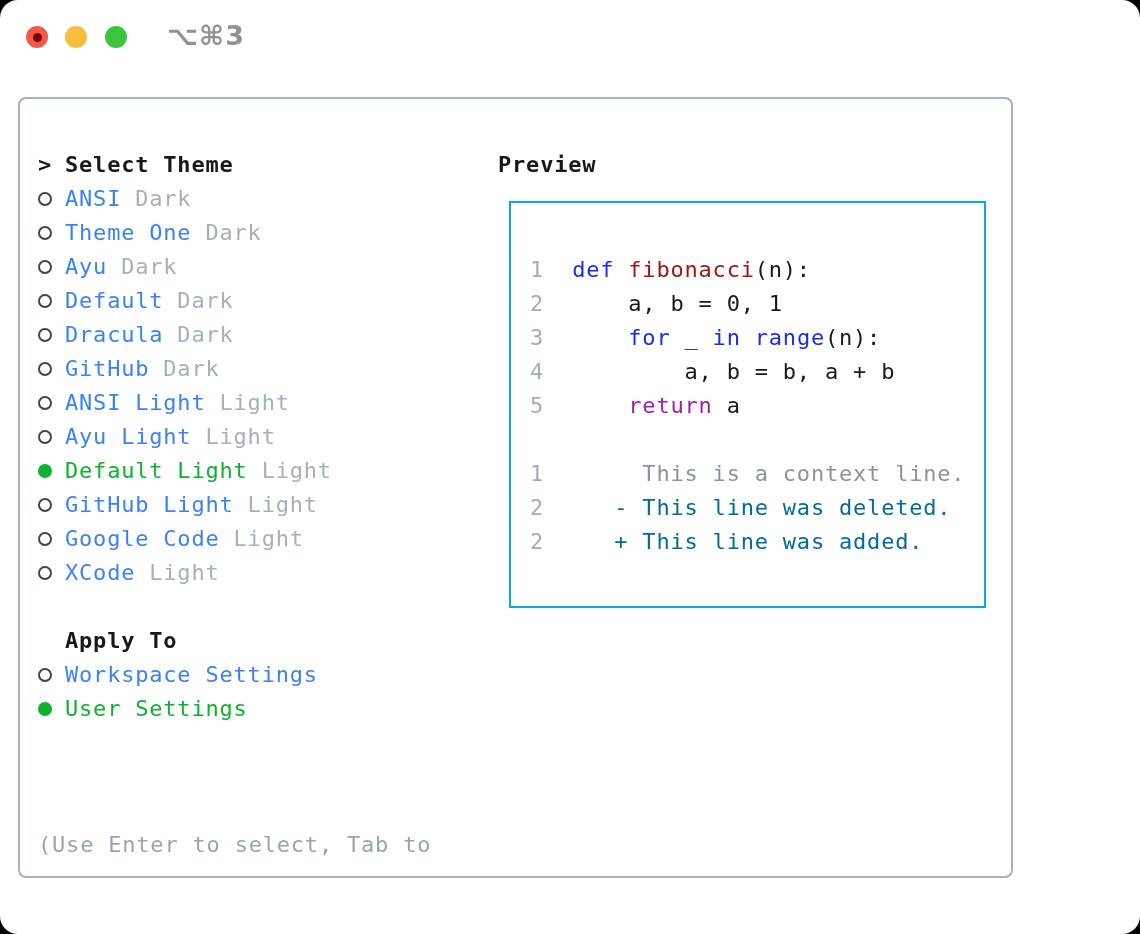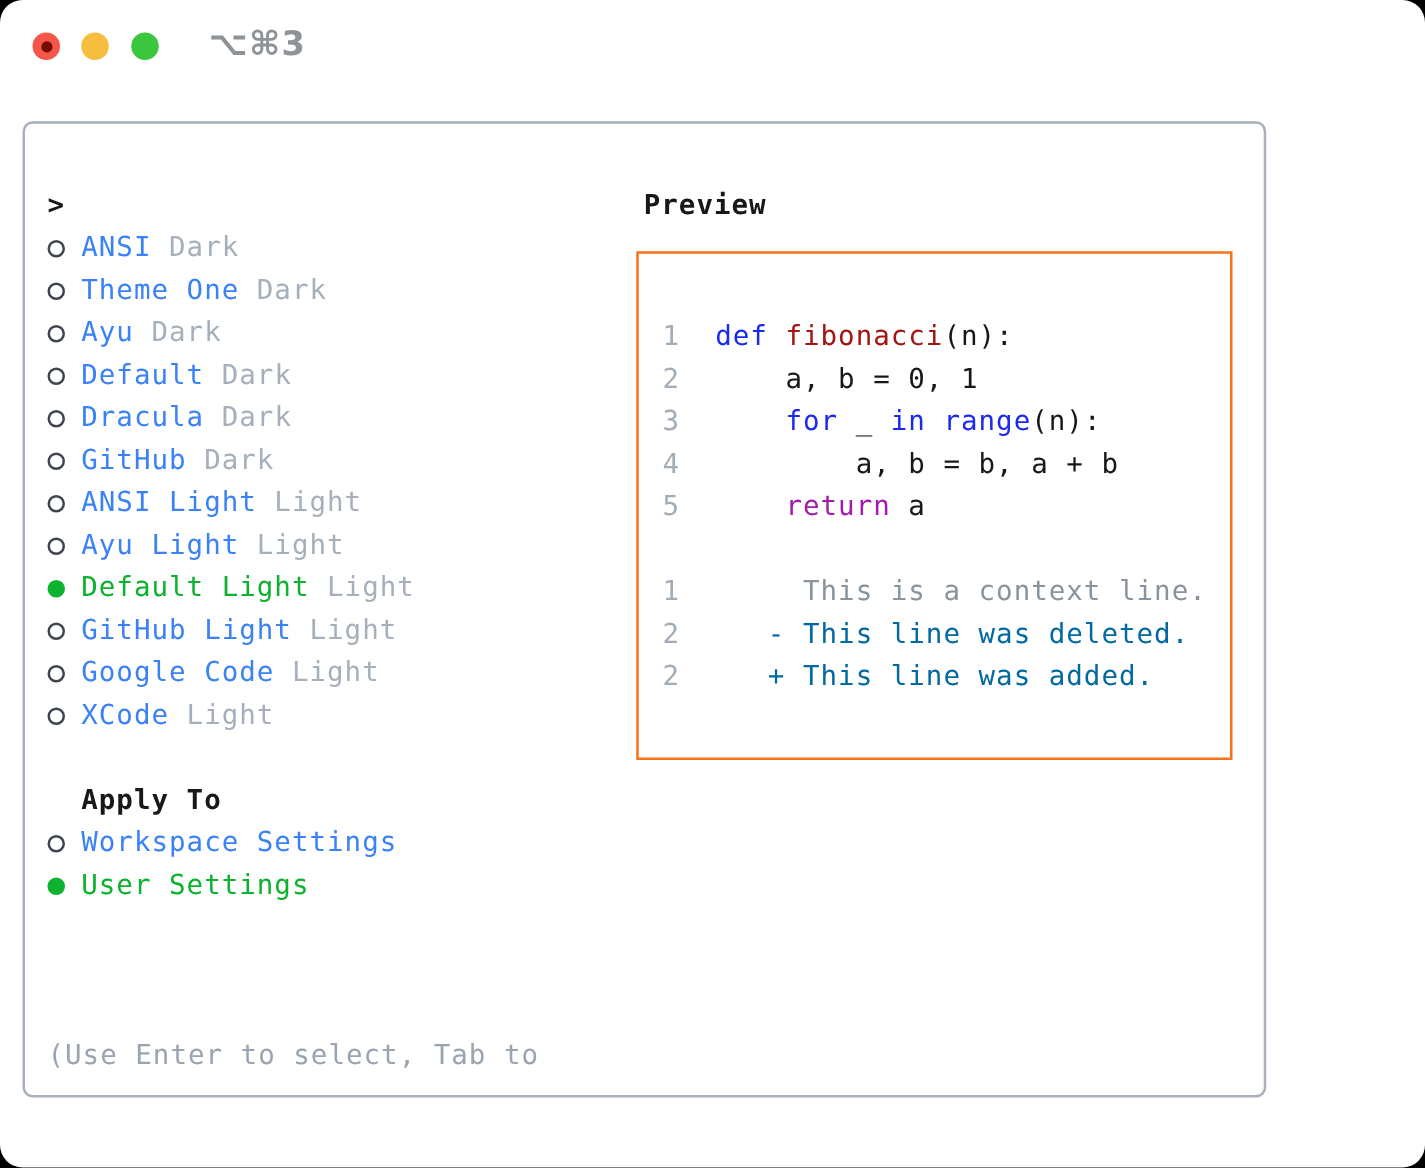--- a/index.html
+++ b/index.html
@@ -47,25 +47,25 @@
   .spacer{height:34px;}
   
   .help{
     position:absolute;left:38px;top:760px;
     font-size:22px;line-height:34px;letter-spacing:0.8px;
     color:#9aa4b1;white-space:pre;
   }
   
   .preview-title{
     position:absolute;left:498px;top:148px;height:34px;line-height:34px;
-    font-size:22px;font-weight:bold;letter-spacing:0.8px;color:#16181a;margin-left:17px;
+    font-size:22px;font-weight:bold;letter-spacing:0.8px;color:#16181a;
   }
   .preview-box{
     position:absolute;left:509px;top:201px;width:477px;height:407px;
-    border:2px solid #f97316;box-sizing:border-box;
+    border:2px solid #0ea5e9;box-sizing:border-box;
     padding:50px 0 0 19px;overflow:hidden;background:#fff;
   }
   .pline{height:34px;line-height:34px;white-space:pre;font-size:22px;letter-spacing:0.8px;}
   .lnum{color:#a3adb7;}
 </style>
 </head>
 <body>
 
 <div class="window">
 
@@ -74,20 +74,21 @@
   </span>
   <span class="tl tl-yellow"></span>
   <span class="tl tl-green"></span>
   <span class="win-title">⌥⌘3</span>
 
   <div class="panel"></div>
 
   <div class="col-left">
     <div class="row">
       <span class="marker prompt">&gt;</span>
+      <span class="hdr">Select Theme</span>
     </div>
     <div id="theme-list">
         <div class="row"><span class="marker"><span class="radio"></span></span><span class="name">ANSI</span><span class="variant"> Dark</span></div>
         <div class="row"><span class="marker"><span class="radio"></span></span><span class="name">Theme One</span><span class="variant"> Dark</span></div>
         <div class="row"><span class="marker"><span class="radio"></span></span><span class="name">Ayu</span><span class="variant"> Dark</span></div>
         <div class="row"><span class="marker"><span class="radio"></span></span><span class="name">Default</span><span class="variant"> Dark</span></div>
         <div class="row"><span class="marker"><span class="radio"></span></span><span class="name">Dracula</span><span class="variant"> Dark</span></div>
         <div class="row"><span class="marker"><span class="radio"></span></span><span class="name">GitHub</span><span class="variant"> Dark</span></div>
         <div class="row"><span class="marker"><span class="radio"></span></span><span class="name">ANSI Light</span><span class="variant"> Light</span></div>
         <div class="row"><span class="marker"><span class="radio"></span></span><span class="name">Ayu Light</span><span class="variant"> Light</span></div>

